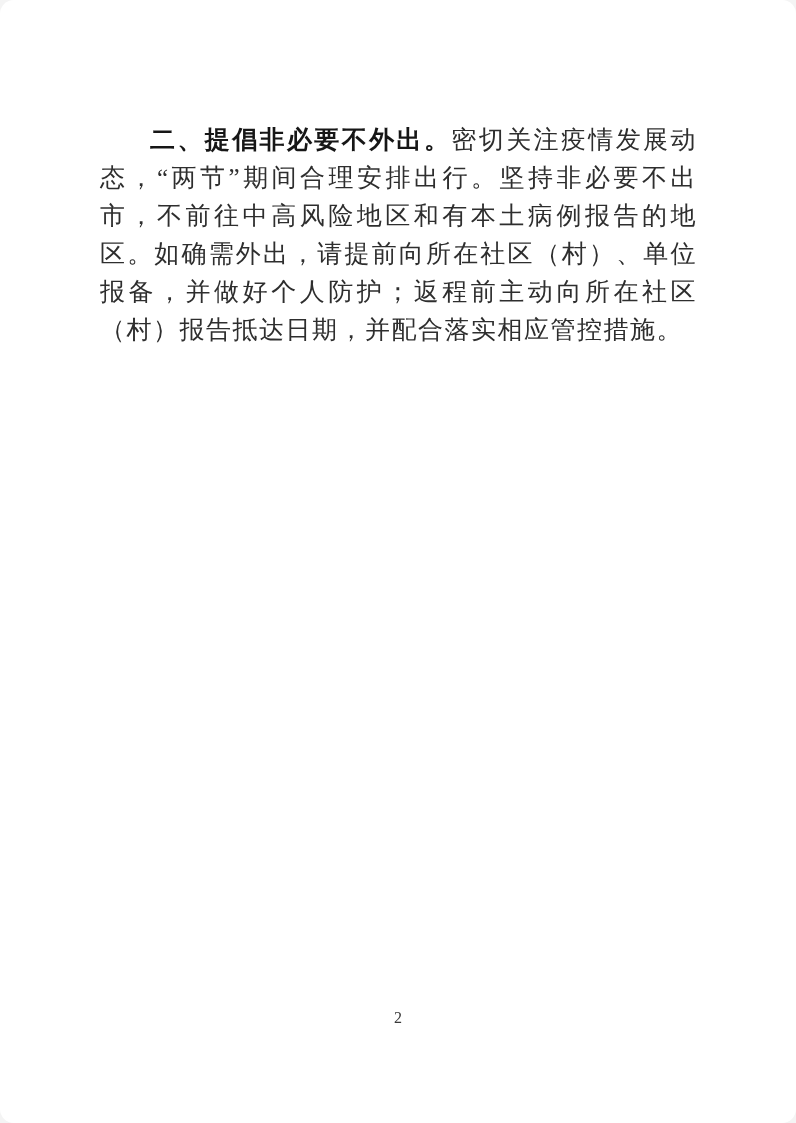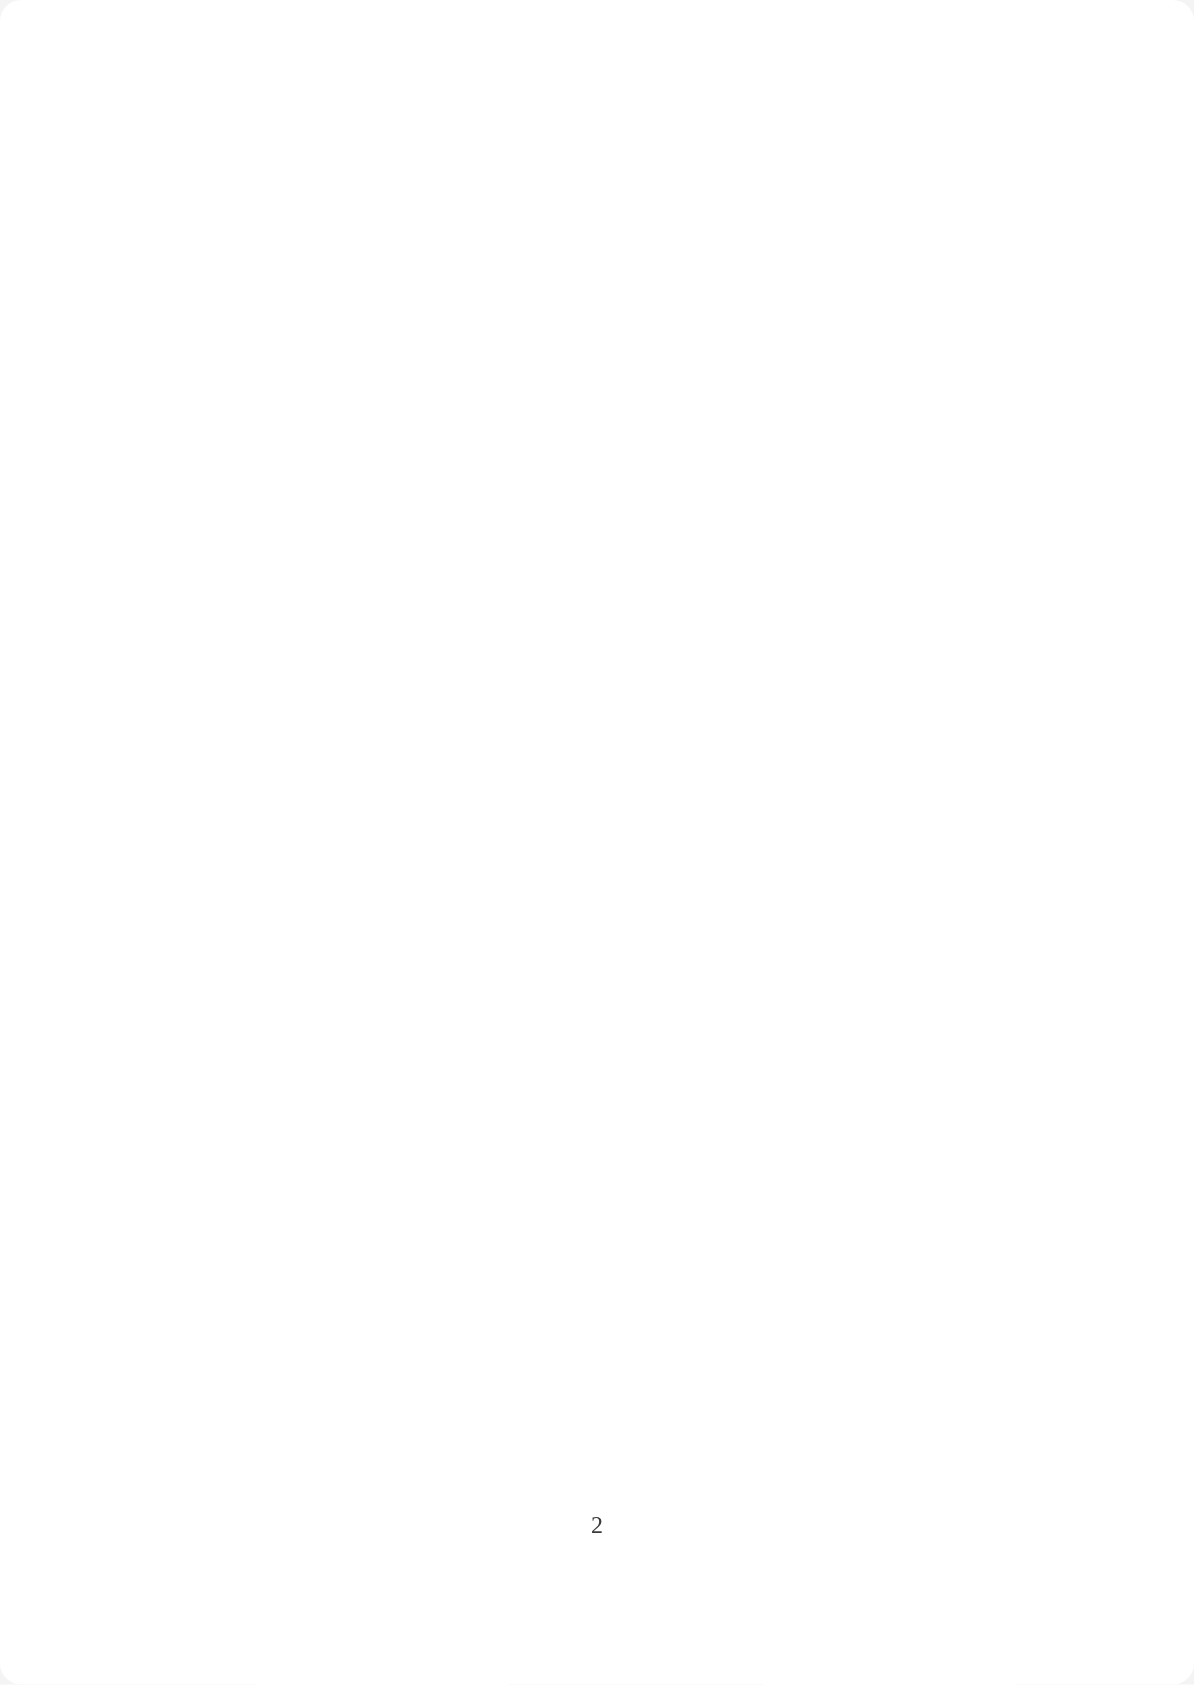--- a/index.html
+++ b/index.html
@@ -58,15 +58,18 @@
     line-height: 20px;
     color: #3a3a3a;
     font-family: "Liberation Serif", "DejaVu Serif", serif;
   }
 </style>
 </head>
 <body>
 
 <div class="page">
   <div class="content">
+    <p class="para">
+      <span class="lead">二、提倡非必要不外出。</span><span>密切关注疫情发展动态，“两节”期间合理安排出行。坚持非必要不出市，不前往中高风险地区和有本土病例报告的地区。如确需外出，请提前向所在社区（村）、单位报备，并做好个人防护；返程前主动向所在社区（村）报告抵达日期，并配合落实相应管控措施。</span>
+    </p>
   </div>
   <div class="page-number">2</div>
 </div>
 
 </body></html>

